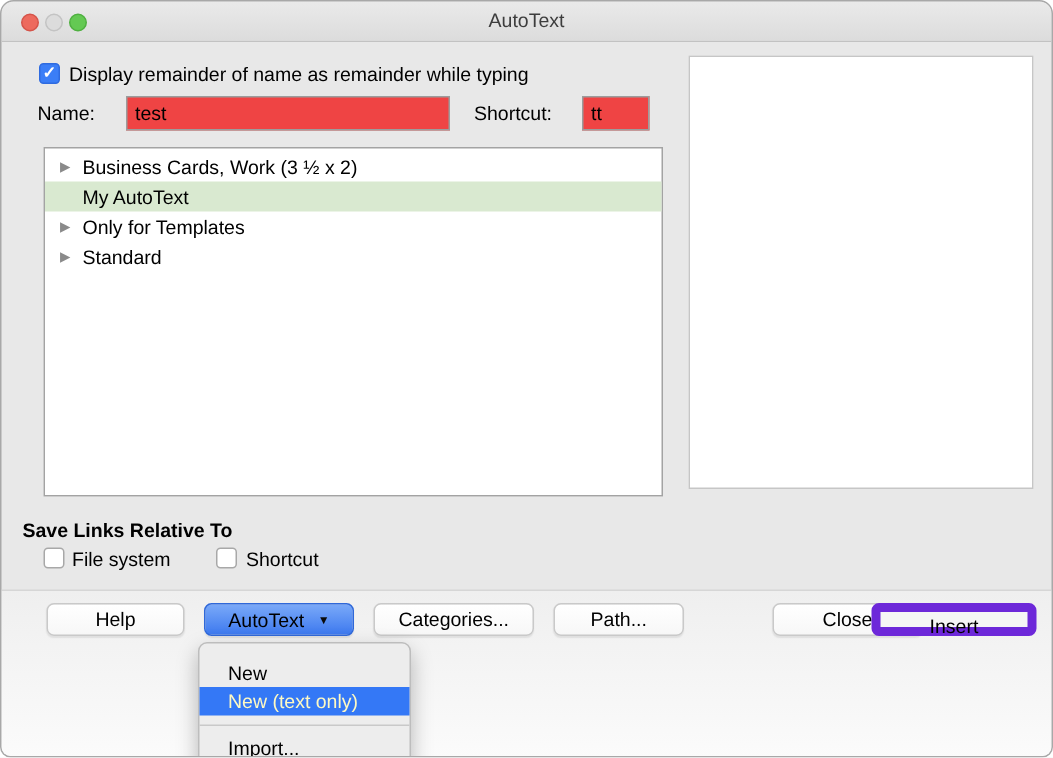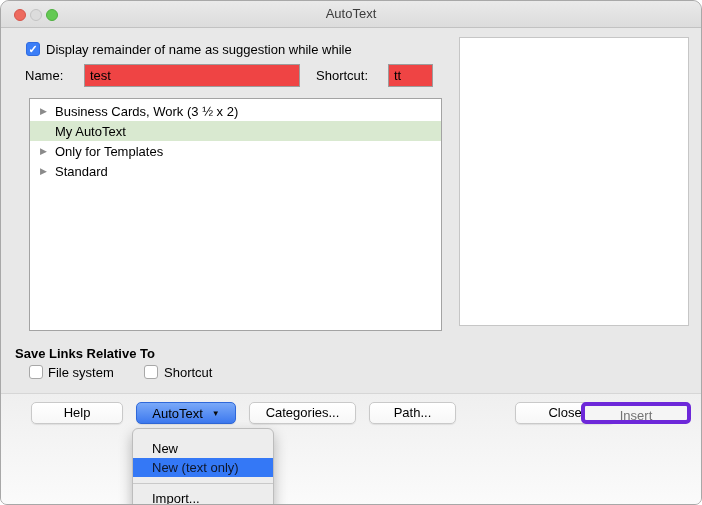--- a/index.html
+++ b/index.html
@@ -58,47 +58,47 @@
     position:absolute;top:401px;height:22px;border-radius:5px;
     background:linear-gradient(#ffffff,#f7f7f7);border:1px solid #c9c9c9;
     font-size:13px;color:#000;text-align:center;line-height:20px;
     box-shadow:0 1px 1px rgba(0,0,0,0.08);
   }
   .btn.primary{
     background:linear-gradient(#7aa9f8,#3d79ef);border:1px solid #2f68d9;color:#000;
     display:flex;align-items:center;justify-content:center;gap:9px;line-height:normal;
   }
   .btn.primary .arrow{font-size:8px;color:#0a0a0a;}
-  .btn.disabled{background:#f5f5f5;border:4px solid #6d28d9;color:#737373;box-shadow:none;}
+  .btn.disabled{background:#f5f5f5;border:6px solid #6d28d9;color:#000000;box-shadow:none;}
   
   .menu{
     position:absolute;left:131px;top:427px;width:142px;height:100px;
     background:#ededed;border:1px solid #bdbdbd;border-radius:6px;
     box-shadow:0 6px 14px rgba(0,0,0,0.28);padding-top:10px;z-index:5;
   }
   .mitem{height:19px;font-size:13px;color:#000;line-height:19px;padding-left:19px;}
-  .mitem.hl{background:#3478f6;color:#0f172a;}
+  .mitem.hl{background:#3478f6;color:#fef9c3;}
   .msep{height:1px;background:#c9c9c9;margin:6px 0 5px 0;}
 </style>
 </head>
 <body>
 
 <div class="window">
 
   <div class="titlebar">
     <span class="light red"></span>
     <span class="light gray"></span>
     <span class="light green"></span>
     <div class="title">AutoText</div>
   </div>
 
   <span class="cb checked" style="left:25px;top:41px;">
     <span>✓</span>
   </span>
-  <span class="lbl" style="left:45px;top:41px;">Display remainder of name as suggestion while while</span>
+  <span class="lbl" style="left:45px;top:41px;">Display remainder of name as remainder while typing</span>
 
   <span class="lbl" style="left:24px;top:67px;">Name:</span>
   <input class="input" style="left: 83px; top: 63px; width: 216px;" value="test">
   <span class="lbl" style="left:315px;top:67px;">Shortcut:</span>
   <input class="input" style="left: 387px; top: 63px; width: 45px;" value="tt">
 
   <div class="listbox">
     <div class="trow">
       <span class="tri">▶</span>
       <span class="txt">Business Cards, Work (3 ½ x 2)</span>

